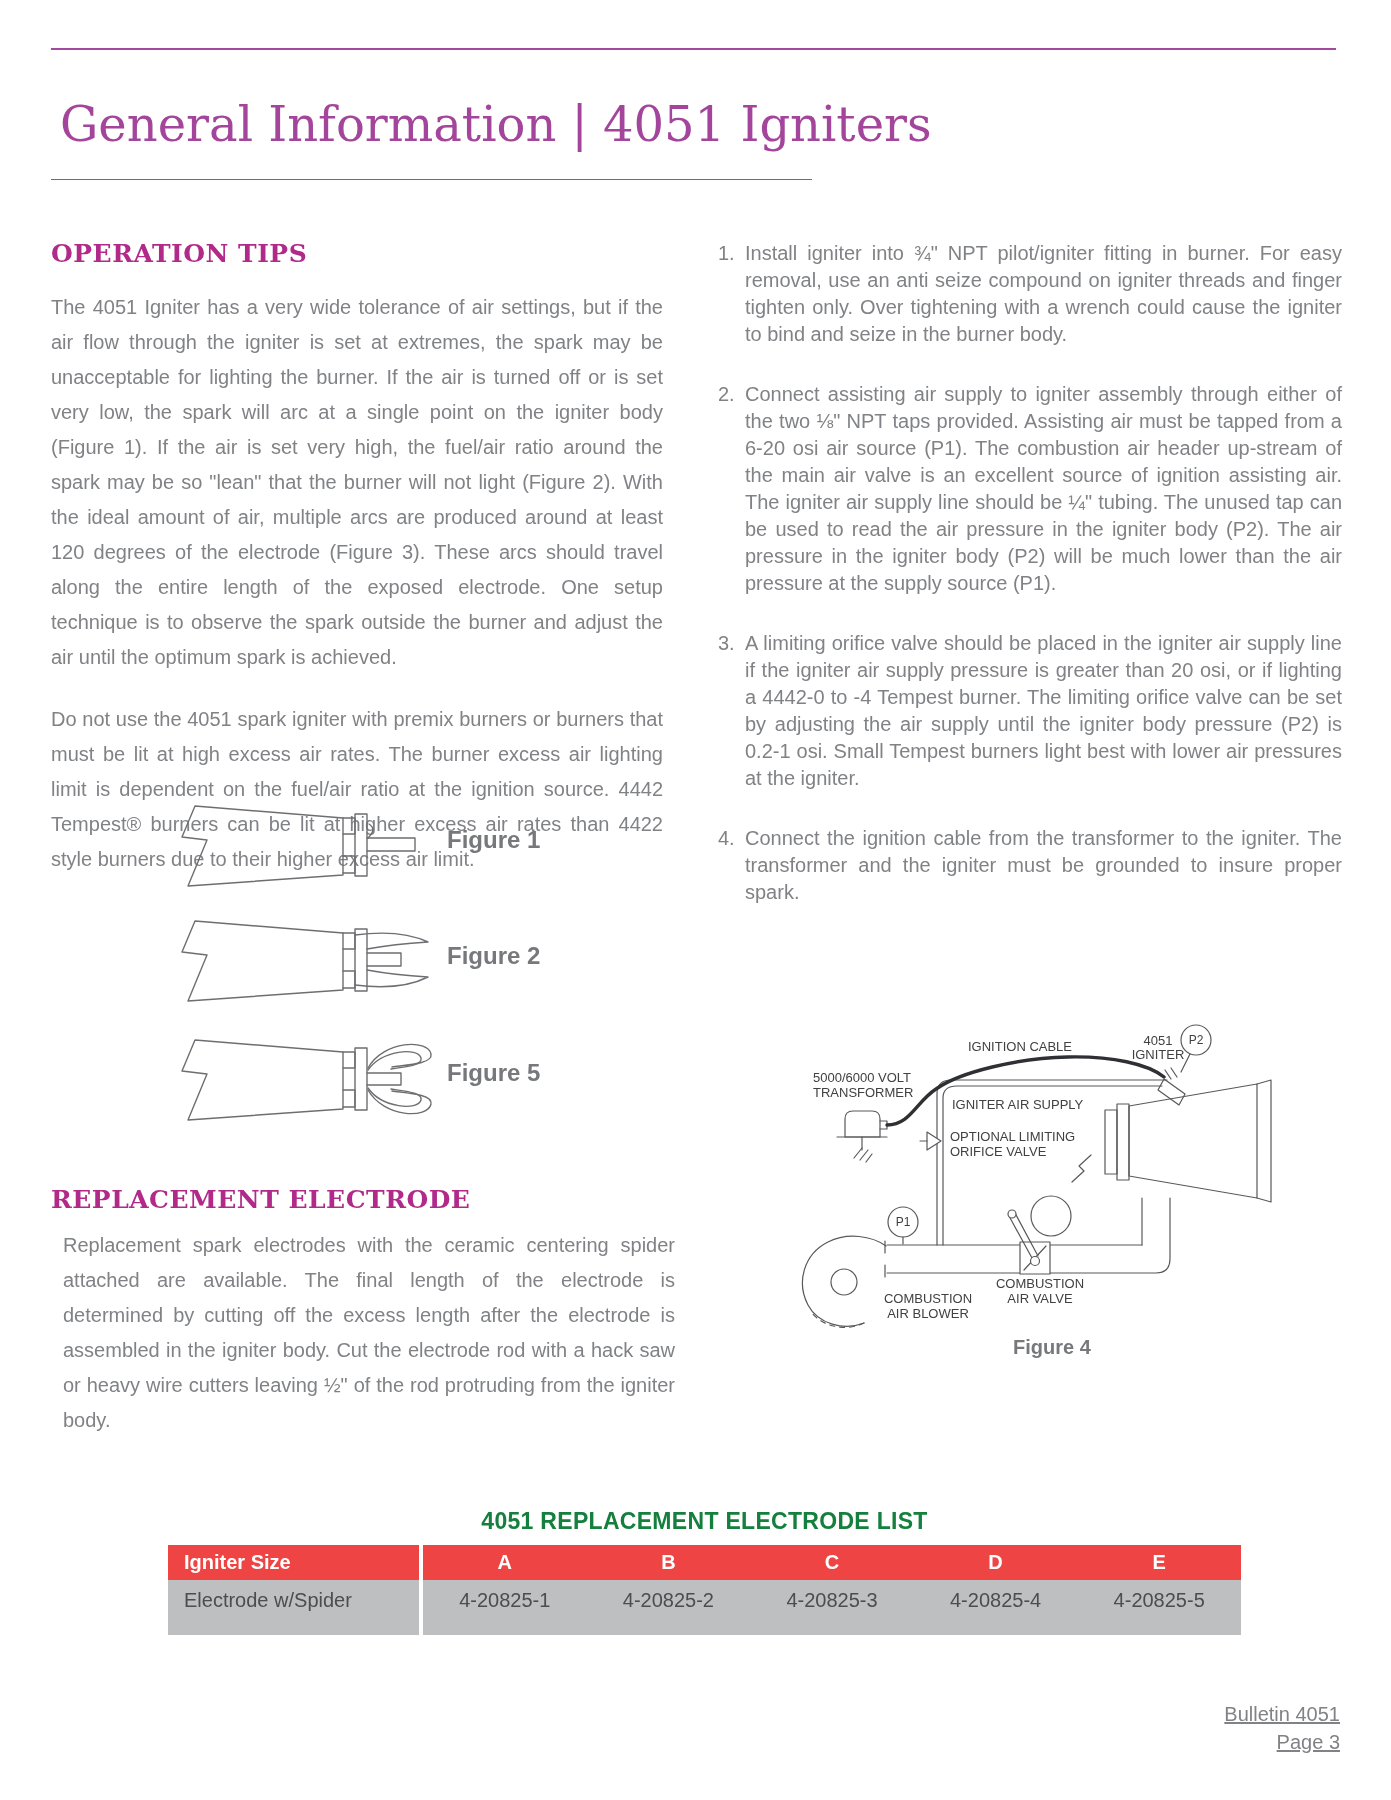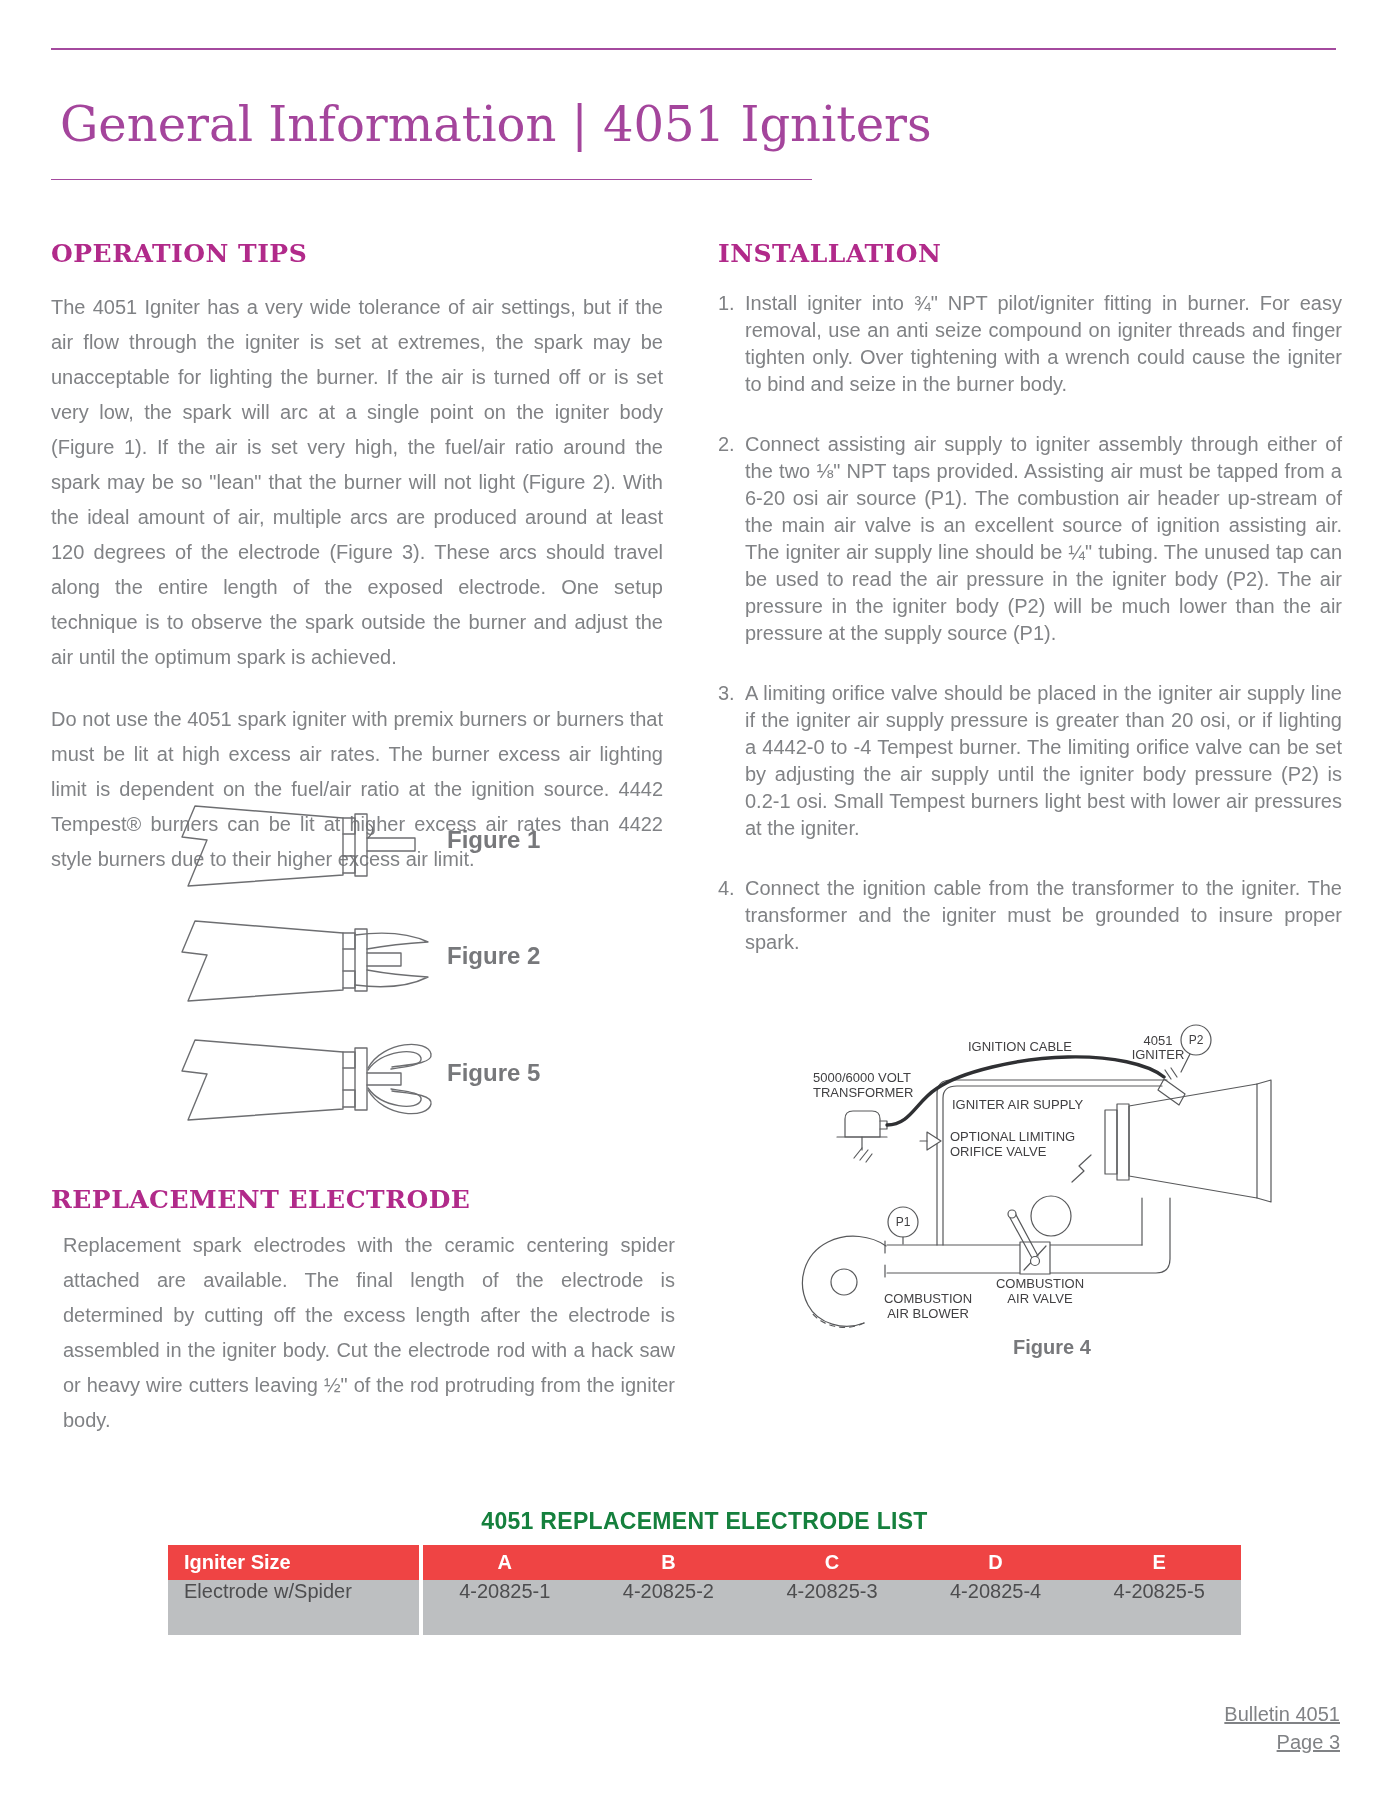--- a/index.html
+++ b/index.html
@@ -32,21 +32,21 @@
   .fig4wrap text.gauge{font-size:12px;text-anchor:middle;}
   .fig4-label{position:absolute;left:1013px;top:1336px;font-size:20px;font-weight:700;color:#77787b;}
   .tablewrap{position:absolute;left:168px;top:1508px;width:1073px;}
   .table-title{width:100%;text-align:center;font-size:23px;font-weight:700;color:#15803d;
         letter-spacing:0.3px;margin-bottom:10px;}
   .t-row{display:grid;grid-template-columns:251px 4px 1fr 1fr 1fr 1fr 1fr;}
   .t-row.head .cell{background:#ef4444;color:#ffffff;font-weight:700;font-size:20px;height:35px;
         display:flex;align-items:center;justify-content:center;}
   .t-row.head .cell.first{justify-content:flex-start;padding-left:16px;}
   .t-row.data .cell{background:#bdbfc1;color:#4d4d4f;font-size:20px;height:55px;display:flex;
-        align-items:flex-start;justify-content:center;box-sizing:border-box;}
+        align-items:flex-start;justify-content:center;padding-top:9px;box-sizing:border-box;}
   .t-row.data .cell.first{justify-content:flex-start;padding-left:16px;}
   .spacer{background:#ffffff;}
   .footer{position:absolute;right:51px;top:1700px;text-align:right;font-size:20px;line-height:28px;color:#808285;text-decoration:underline;}
 </style>
 </head>
 <body>
 
 <div class="page">
 
   <div class="rule-top"></div>
@@ -92,21 +92,20 @@
     <path d="M200,60 C214,80 250,83 253,72 C255,64 234,63 223,61"></path>
   </svg>
   <div class="figrow-label" style="left:447px;top:1059px;">Figure 5</div>
 
   <h2 class="sec rep-head">REPLACEMENT ELECTRODE</h2>
   <div class="body-copy rep-para">
     <p>Replacement spark electrodes with the ceramic centering spider attached are available. The final length of the electrode is determined by cutting off the excess length after the electrode is assembled in the igniter body. Cut the electrode rod with a hack saw or heavy wire cutters leaving ½" of the rod protruding from the igniter body.</p>
   </div>
 
   <div class="col col-right">
-    <h2 class="sec">INSTALLATION</h2>
     <ol class="steps">
       <li>
         <span class="num">1.</span>
         <span>Install igniter into ¾" NPT pilot/igniter fitting in burner. For easy removal, use an anti seize compound on igniter threads and finger tighten only. Over tightening with a wrench could cause the igniter to bind and seize in the burner body.</span>
       </li>
       <li>
         <span class="num">2.</span>
         <span>Connect assisting air supply to igniter assembly through either of the two ⅛" NPT taps provided. Assisting air must be tapped from a 6-20 osi air source (P1). The combustion air header up-stream of the main air valve is an excellent source of ignition assisting air. The igniter air supply line should be ¼" tubing. The unused tap can be used to read the air pressure in the igniter body (P2). The air pressure in the igniter body (P2) will be much lower than the air pressure at the supply source (P1).</span>
       </li>
       <li>

